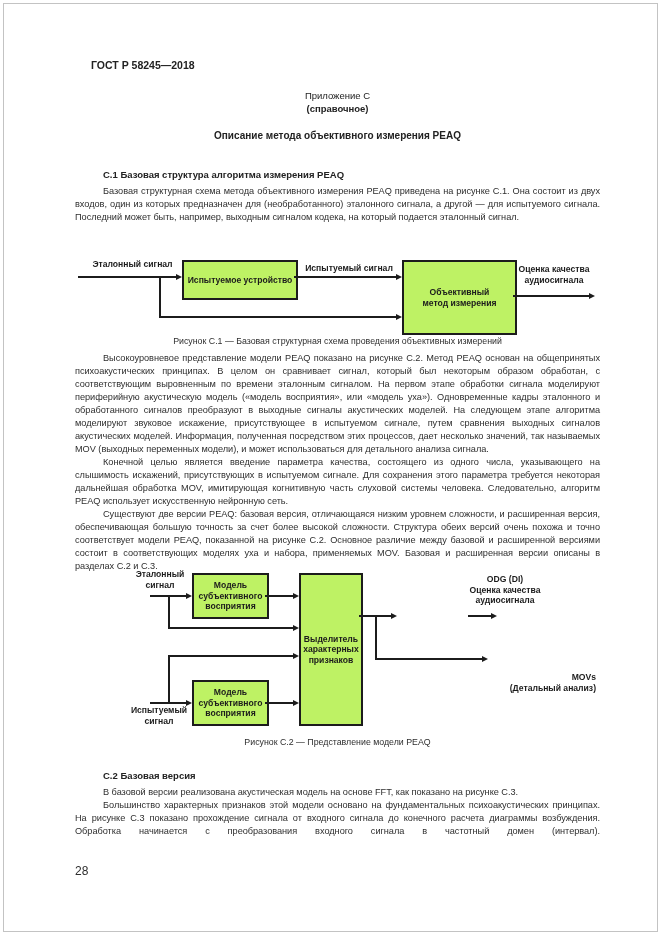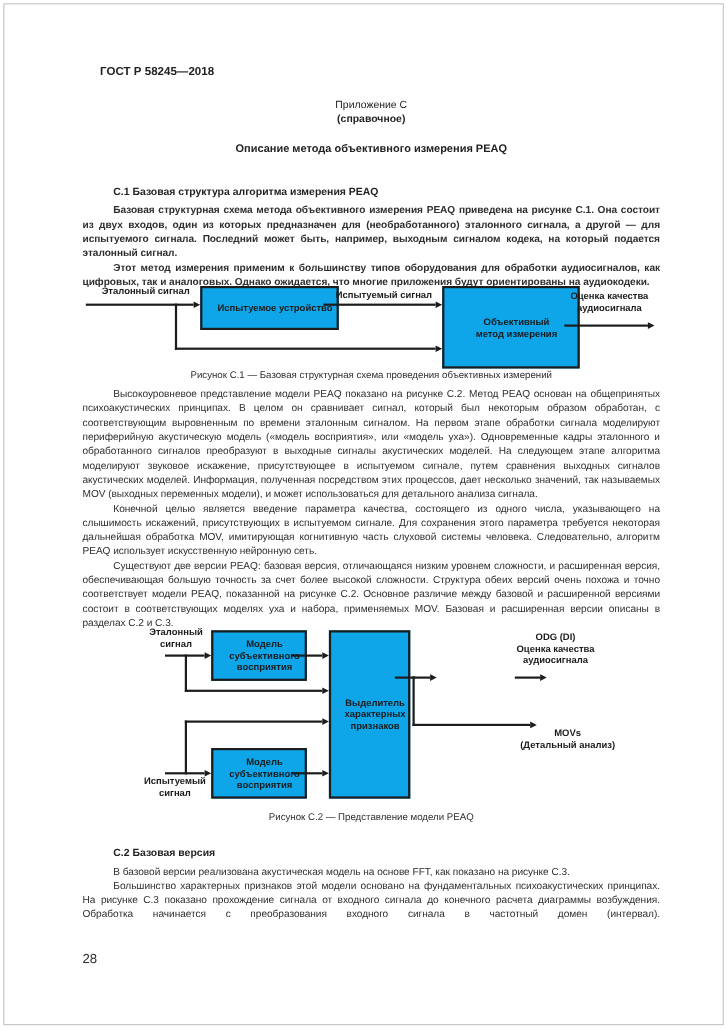--- a/index.html
+++ b/index.html
@@ -14,23 +14,23 @@
   .appendix{top:90px;font-size:9.5px;font-weight:normal;color:#222;}
   .appendix-note{top:103px;font-size:9.5px;font-weight:bold;color:#222;}
   .doc-title{top:130px;font-size:10px;font-weight:bold;color:#222;}
   .sec-heading{left:103px;font-size:9.5px;font-weight:bold;color:#222;}
   .textblock{left:75px;width:525px;font-size:9.2px;line-height:13px;letter-spacing:-0.03px;}
   .textblock p{margin:0;text-align:justify;text-indent:28px;}
   .textblock p.justify-all{text-align-last:justify;}
   .caption{font-size:8.8px;color:#2e2e2e;}
   .fig{position:absolute;left:75px;width:525px;}
   .dbox{
-    position:absolute;border:2px solid #1c1c1c;background:#0ea5e9;
+    position:absolute;border:2px solid #1c1c1c;background:#bef264;
     display:flex;align-items:center;justify-content:center;text-align:center;
-    font-size:8.6px;font-weight:bold;line-height:10.5px;color:#1c1c1c;white-space:pre-line;padding-left:10px;
+    font-size:8.6px;font-weight:bold;line-height:10.5px;color:#1c1c1c;white-space:pre-line;
   }
   .dlabel{
     position:absolute;text-align:center;font-size:8.6px;font-weight:bold;
     line-height:10.5px;color:#1c1c1c;white-space:pre-line;
   }
   .hline{position:absolute;height:2px;background:#1c1c1c;}
   .vline{position:absolute;width:2px;background:#1c1c1c;}
   .arr-r{position:absolute;width:0;height:0;border-left:6px solid #1c1c1c;border-top:3.5px solid transparent;border-bottom:3.5px solid transparent;}
   .page-num{left:75px;top:864px;font-size:12px;color:#2e2e2e;}
 </style>
@@ -39,23 +39,22 @@
 
 <div class="page-frame"></div>
 
 <div class="abs doc-number">ГОСТ Р 58245—2018</div>
 <div class="abs center-col appendix">Приложение С</div>
 <div class="abs center-col appendix-note">(справочное)</div>
 <div class="abs center-col doc-title">Описание метода объективного измерения PEAQ</div>
 
 <div class="abs sec-heading" style="top:169px;">С.1 Базовая структура алгоритма измерения PEAQ</div>
 
-<div class="abs textblock" style="top:185px;font-weight:bold;">
+<div class="abs textblock" style="top:185px;">
   <p>Базовая структурная схема метода объективного измерения PEAQ приведена на рисунке С.1. Она состоит из двух входов, один из которых предназначен для (необработанного) эталонного сигнала, а другой — для испытуемого сигнала. Последний может быть, например, выходным сигналом кодека, на который подается эталонный сигнал.</p>
-  <p>Этот метод измерения применим к большинству типов оборудования для обработки аудиосигналов, как цифровых, так и аналоговых. Однако ожидается, что многие приложения будут ориентированы на аудиокодеки.</p>
 </div>
 
 <div class="fig" style="top:253px;height:84px;">
   <div class="dlabel" style="left:5px;top:6px;width:105px;">Эталонный сигнал</div>
   <div class="hline" style="left:3px;top:23px;width:98px;"></div>
   <div class="arr-r" style="left:101px;top:21px;"></div>
   <div class="dbox" style="left:107px;top:7px;width:112px;height:36px;">Испытуемое устройство</div>
   <div class="dlabel" style="left:226px;top:10px;width:96px;">Испытуемый сигнал</div>
   <div class="hline" style="left:219px;top:23px;width:102px;"></div>
   <div class="arr-r" style="left:321px;top:21px;"></div>
@@ -113,21 +112,21 @@
   <div class="hline" style="left:300px;top:50px;width:16px;"></div>
   <div class="arr-r" style="left:316px;top:48px;"></div>
   <div class="hline" style="left:393px;top:50px;width:23px;"></div>
   <div class="arr-r" style="left:416px;top:48px;"></div>
   <div class="dlabel" style="left:350px;top:9px;width:160px;">ODG (DI)
 Оценка качества
 аудиосигнала</div>
 
   <div class="hline" style="left:300px;top:93px;width:107px;"></div>
   <div class="arr-r" style="left:407px;top:91px;"></div>
-  <div class="dlabel" style="left:361px;top:96px;width:160px;">MOVs
+  <div class="dlabel" style="left:361px;top:107px;width:160px;text-align:right;">MOVs
 (Детальный анализ)</div>
 </div>
 <div class="abs center-col caption" style="top:737px;">Рисунок С.2 — Представление модели PEAQ</div>
 
 <div class="abs sec-heading" style="top:770px;">С.2 Базовая версия</div>
 
 <div class="abs textblock" style="top:786px;">
   <p>В базовой версии реализована акустическая модель на основе FFT, как показано на рисунке С.3.</p>
   <p class="justify-all">Большинство характерных признаков этой модели основано на фундаментальных психоакустических принципах. На рисунке С.3 показано прохождение сигнала от входного сигнала до конечного расчета диаграммы возбуждения. Обработка начинается с преобразования входного сигнала в частотный домен (интервал).</p>
 </div>

